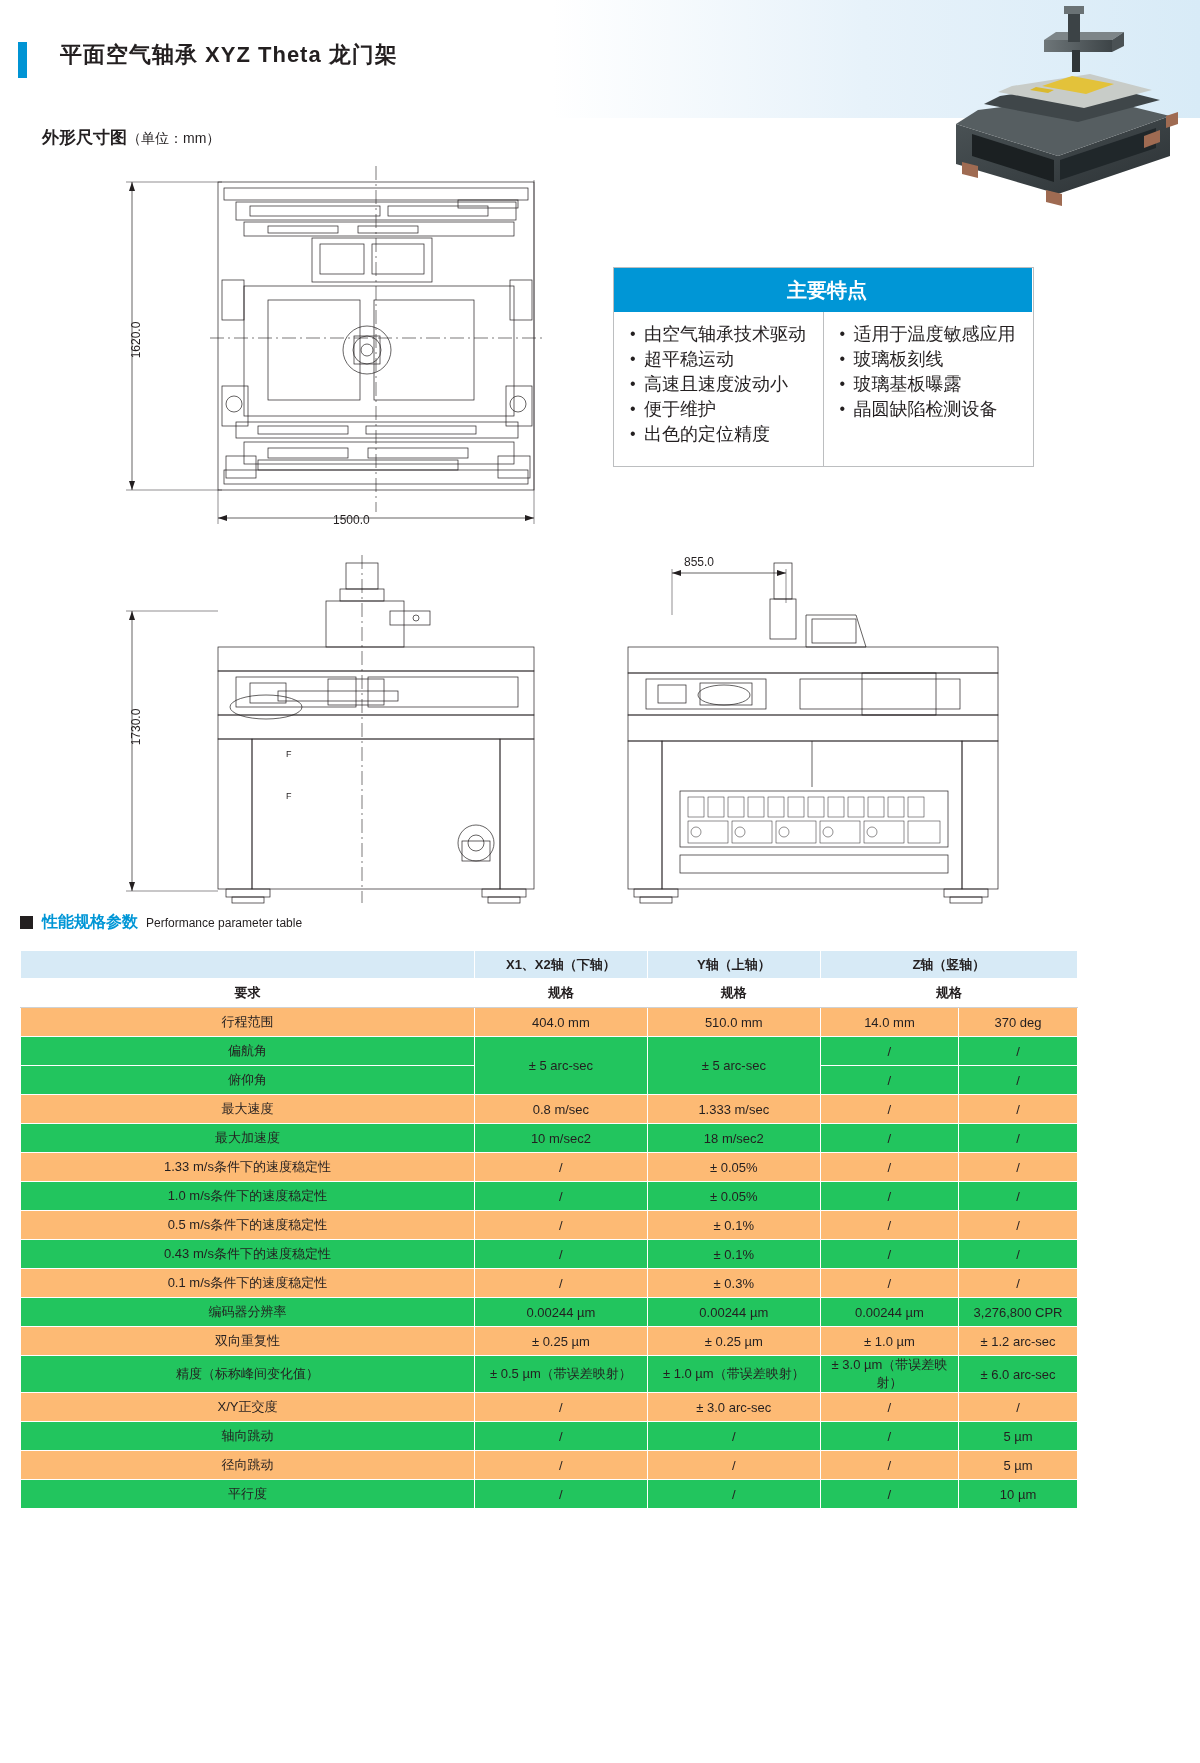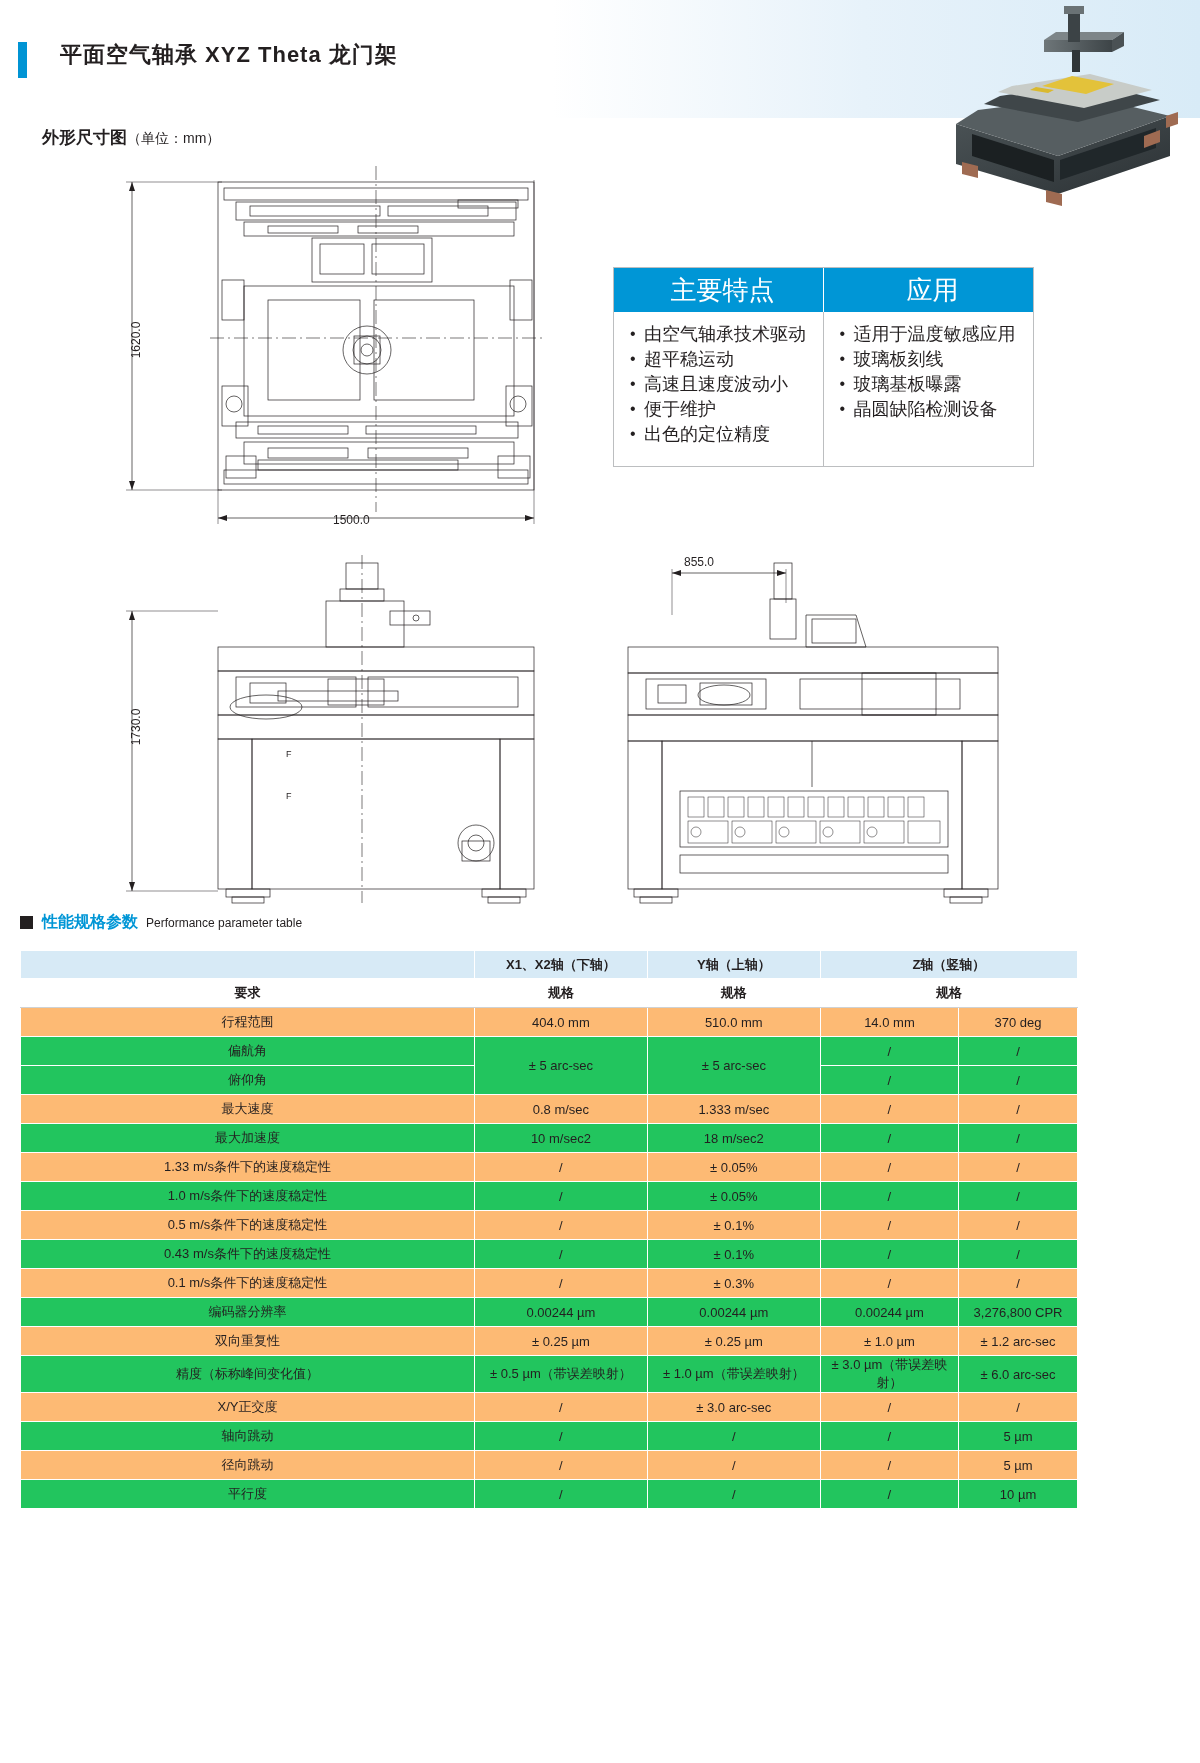--- a/index.html
+++ b/index.html
@@ -66,22 +66,22 @@
     box-sizing: border-box;
   }
   .feat-head {
     display: flex;
     height: 44px;
     background: #0096d6;
   }
   .feat-head > div {
     flex: 1 1 50%;
     color: #fff;
-    font-size: 26px;
-    font-weight: normal;
+    font-size: 20px;
+    font-weight: bold;
     display: flex;
     align-items: center;
     justify-content: center;
     margin-left: 8px;
   }
   .feat-head > div:first-child { border-right: 1px solid #ffffff; }
   .feat-body {
     display: flex;
     height: 154px;
   }
@@ -404,21 +404,20 @@
     <rect x="40" y="342" width="32" height="6"></rect>
     <rect x="344" y="334" width="44" height="8"></rect>
     <rect x="350" y="342" width="32" height="6"></rect>
   </g>
 </svg>
 <div class="dim-label" style="left:684px; top:555px;">855.0</div>
 
 <div class="feat-box">
   <div class="feat-head">
     <div>主要特点</div>
-    <div>应用</div>
   </div>
   <div class="feat-body">
     <div class="feat-col left">
       <ul>
         <li>由空气轴承技术驱动</li>
         <li>超平稳运动</li>
         <li>高速且速度波动小</li>
         <li>便于维护</li>
         <li>出色的定位精度</li>
       </ul>

